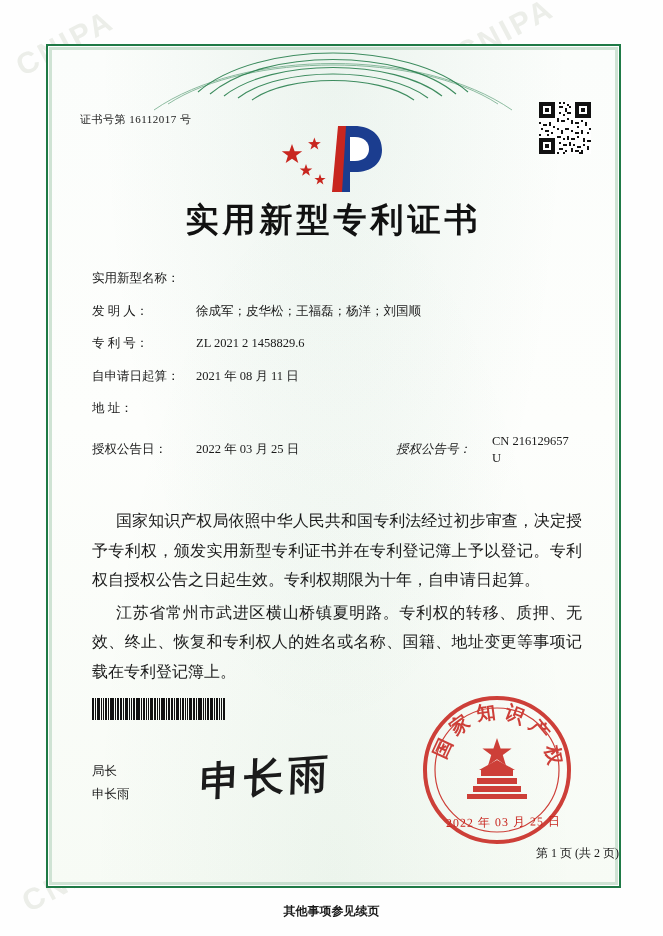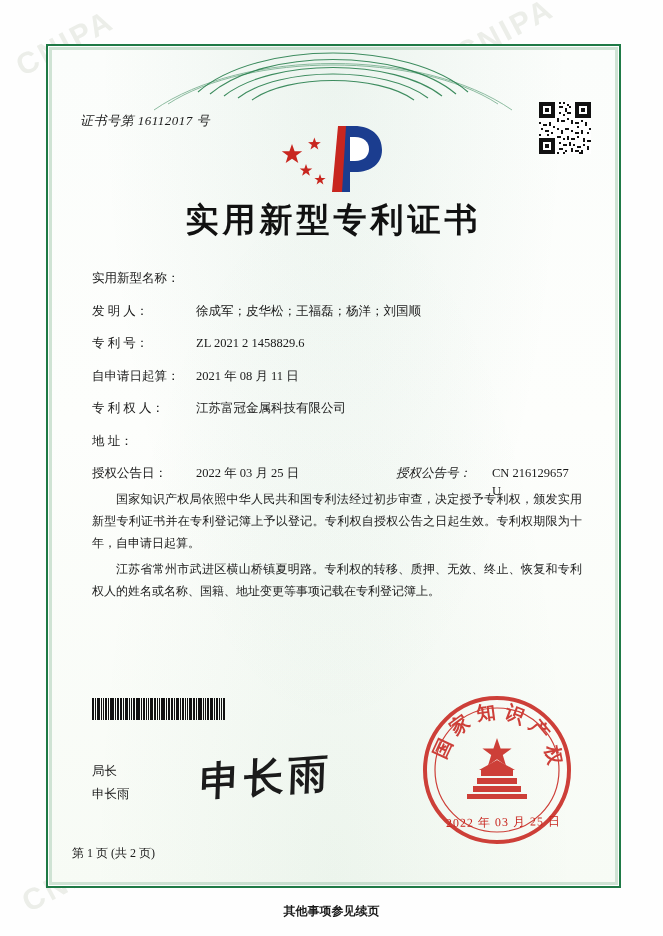--- a/index.html
+++ b/index.html
@@ -63,24 +63,23 @@
     left: 0; top: 0;
     width: 571px; height: 90px;
     pointer-events: none;
   }
 
   
   .cert-no {
     position: absolute;
     left: 32px;
     top: 66px;
-    font-size: 13px;
+    font-size: 11px;
     color: #1a1a1a;
     letter-spacing: .5px;
-    font-style: italic;
   }
   .qr {
     position: absolute;
     right: 28px;
     top: 56px;
     width: 52px;
     height: 52px;
   }
 
   
@@ -111,41 +110,41 @@
   .fields {
     position: absolute;
     left: 44px;
     top: 224px;
     width: 486px;
     font-size: 12.5px;
     color: #1a1a1a;
   }
   .field {
     display: flex;
-    align-items: flex-start;
+    align-items: center;
     margin-bottom: 15px;
     line-height: 1.4;
   }
   .f-label {
     width: 104px;
     flex: 0 0 104px;
     letter-spacing: 0;
   }
   .f-value { flex: 1; }
   .field.two .f-value { flex: 0 0 200px; }
   .field.two .f-label2 { flex: 0 0 96px; font-style: italic; }
   .field.two .f-value2 { flex: 1; }
 
   
   .paras {
     position: absolute;
     left: 44px;
-    top: 442px;
+    top: 460px;
     width: 490px;
-    font-size: 12px;
+    font-size: 16px;
     line-height: 1.85;
     color: #1a1a1a;
     text-align: justify;
   }
   .paras p { margin: 0 0 3px 0; text-indent: 24px; }
 
   
   .barcode {
     position: absolute;
     left: 44px;
@@ -196,21 +195,21 @@
     color: #c8261f;
     letter-spacing: 1px;
     transform: rotate(-1deg);
   }
 
   
   .page-no {
     position: absolute;
     left: 0; right: 0;
     bottom: 24px;
-    text-align: left;
+    text-align: right;
     font-size: 12px;
     color: #1a1a1a;
     margin-left: 24px;
   }
   .note {
     position: absolute;
     left: 0; right: 0;
     bottom: 16px;
     text-align: center;
     font-size: 12px;
@@ -349,24 +348,20 @@
       </div>
       <div class="field">
         <span class="f-label">专  利  号：</span>
         <span class="f-value">ZL 2021 2 1458829.6</span>
       </div>
       <div class="field">
         <span class="f-label">自申请日起算：</span>
         <span class="f-value">2021 年 08 月 11 日</span>
       </div>
       <div class="field">
-        <span class="f-label">专  利  权  人：</span>
-        <span class="f-value">江苏富冠金属科技有限公司</span>
-      </div>
-      <div class="field">
         <span class="f-label">地        址：</span>
       </div>
       <div class="field two">
         <span class="f-label">授权公告日：</span>
         <span class="f-value">2022 年 03 月 25 日</span>
         <span class="f-label2">授权公告号：</span>
         <span class="f-value2">CN 216129657 U</span>
       </div>
     </div>
 

